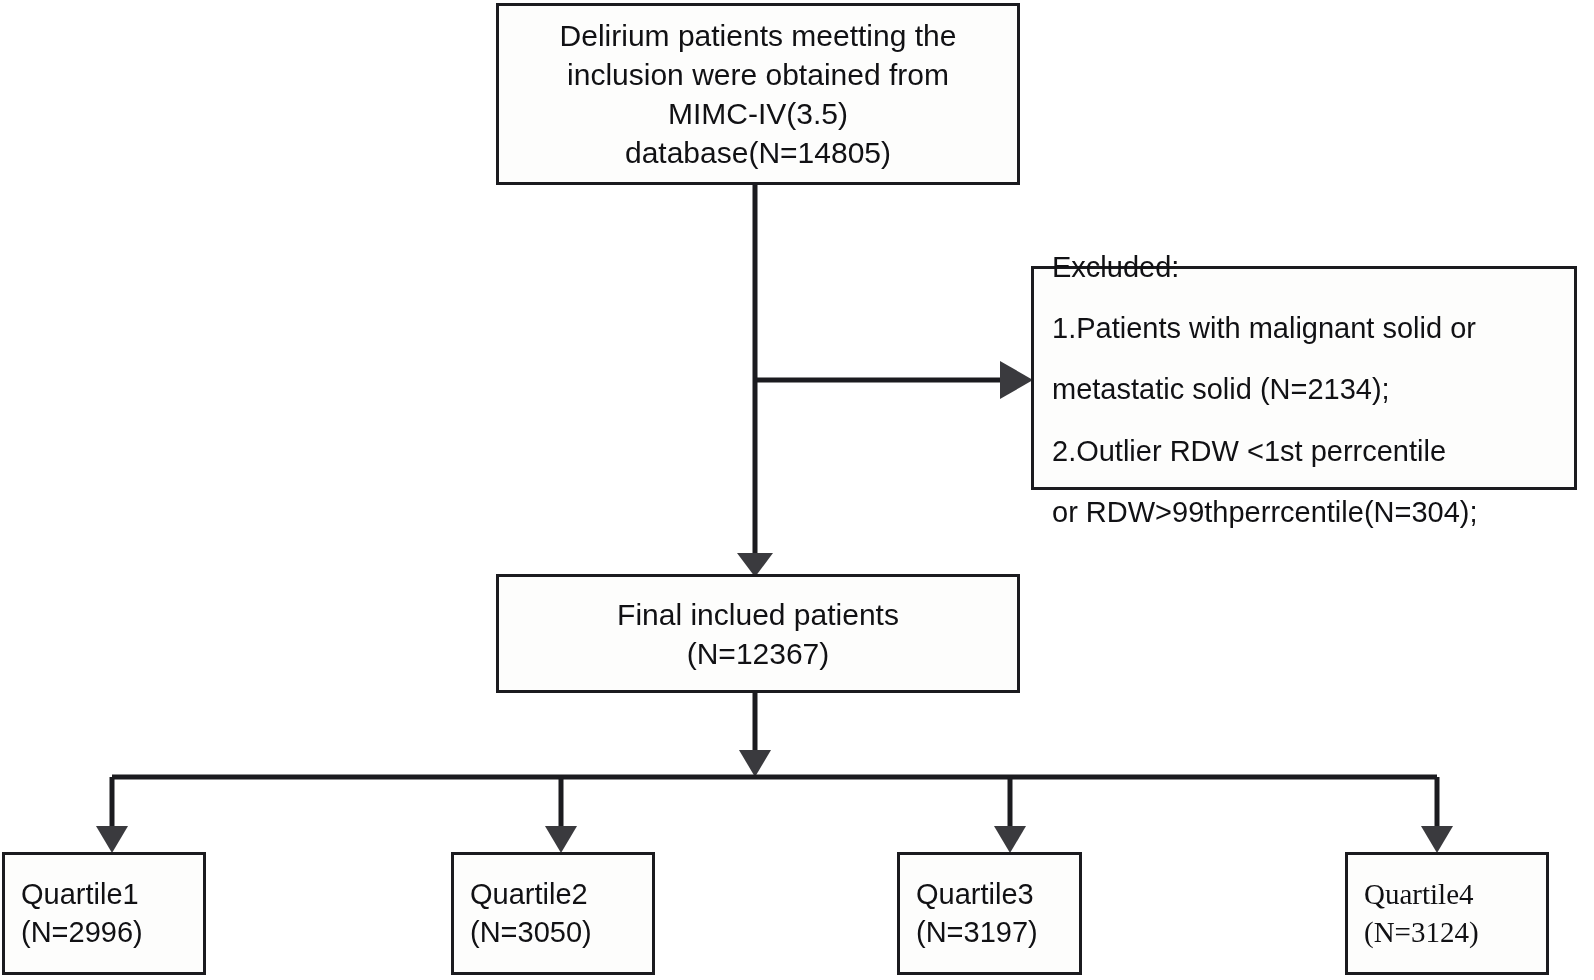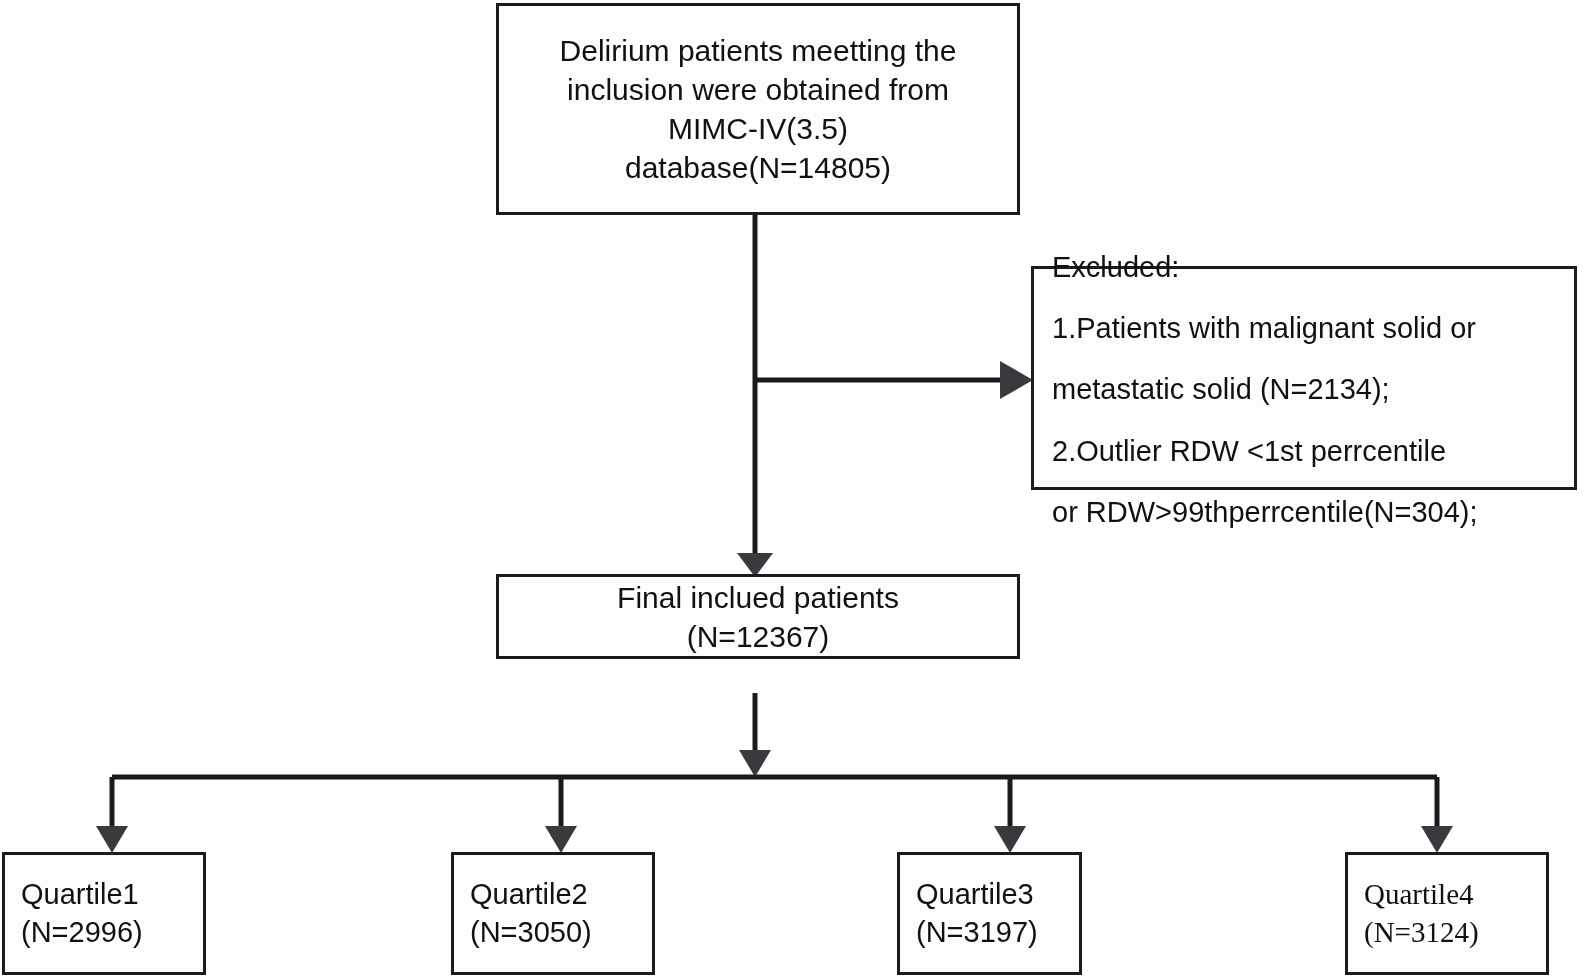--- a/index.html
+++ b/index.html
@@ -42,41 +42,41 @@
     line-height: 1.30;
   }
   .node.center .line { text-align: center; }
   .node.leftal .line { text-align: left; }
 
   
   #node-source {
     left: 496px;
     top: 3px;
     width: 524px;
-    height: 212px;
+    height: 182px;
     font-size: 30px;
     padding: 8px 14px;
   }
   
   #node-excluded {
     left: 1031px;
     top: 266px;
     width: 546px;
     height: 224px;
     font-size: 29px;
     padding: 0 18px;
   }
   #node-excluded .line { line-height: 1.28; margin-top: 24px; }
 
   
   #node-final {
     left: 496px;
     top: 574px;
     width: 524px;
-    height: 85px;
+    height: 119px;
     font-size: 30px;
     padding: 0 14px;
   }
 
   
   .quartile {
     top: 852px;
     height: 123px;
     width: 204px;
     font-size: 29px;

